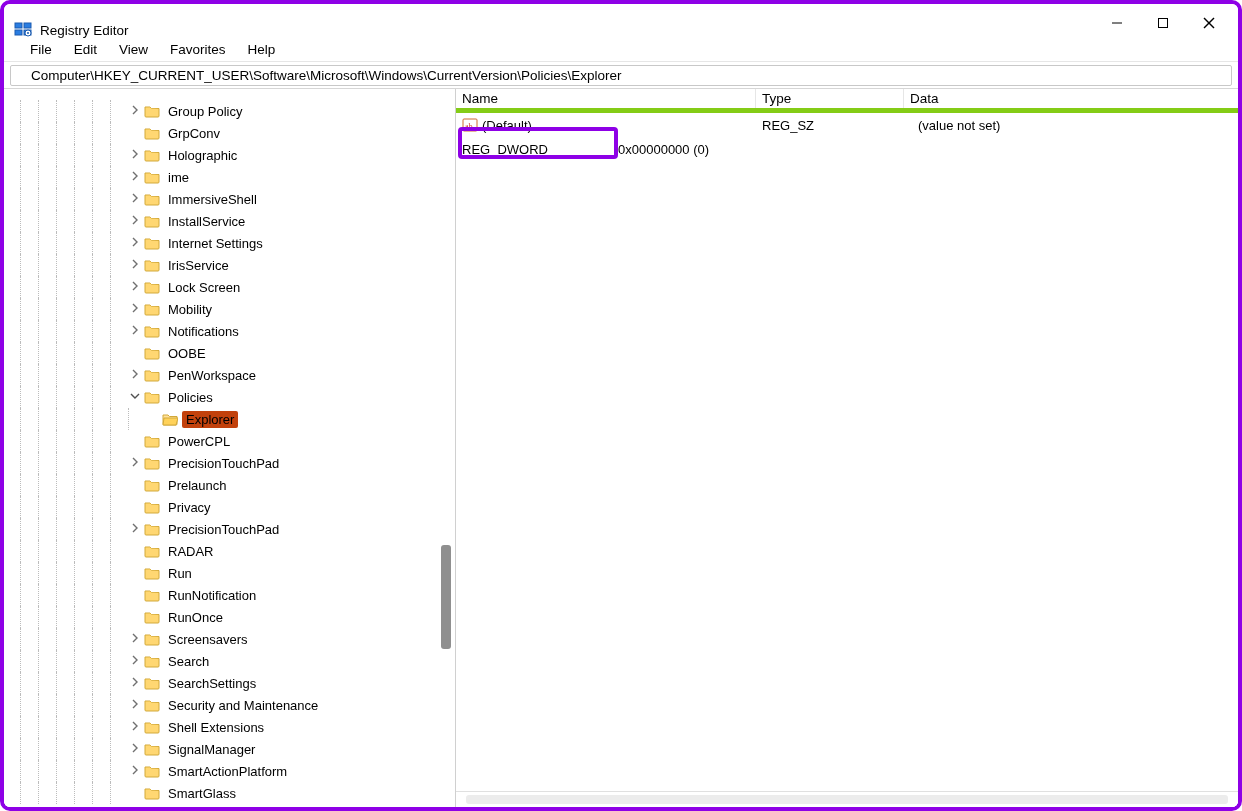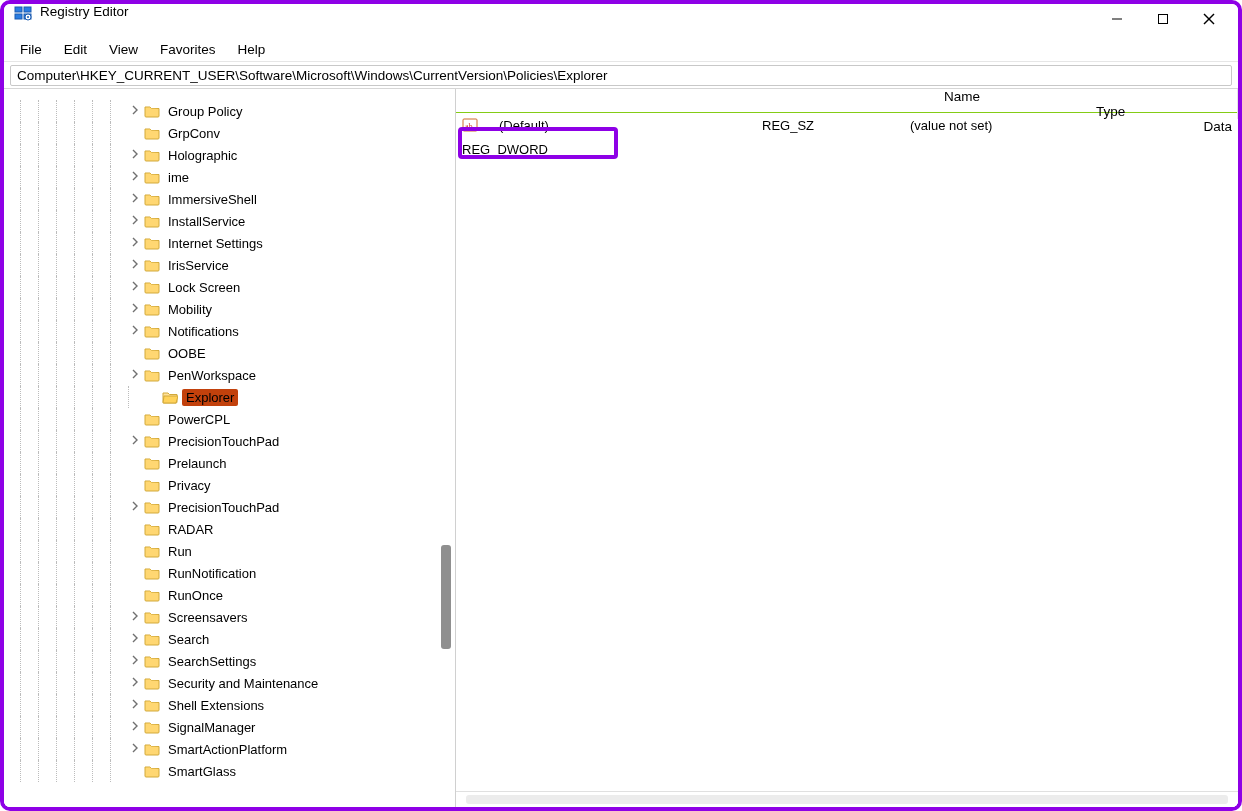--- a/index.html
+++ b/index.html
@@ -27,21 +27,21 @@
     border-radius: 6px;
     background: #fff;
     flex: 1;
     display: flex;
     flex-direction: column;
     overflow: hidden;
   }
   
   .titlebar {
     display: flex;
-    align-items: flex-start;
+    align-items: flex-end;
     height: 34px;
     padding: 0 6px;
     font-size: 13.5px;
     color: #000;
   }
   .titlebar .app-icon {
     width: 18px; height: 18px;
     margin: 0 8px 0 4px;
   }
   .titlebar .title { flex: 1; }
@@ -51,39 +51,39 @@
     align-items: center;
     justify-content: center;
     color: #000;
   }
   .winbtn svg { display: block; }
   
   .menubar {
     display: flex;
     height: 24px;
     align-items: center;
-    padding: 0 6px;
+    padding: 0 16px;
     border-bottom: 1px solid #e6e6e6;
     gap: 2px;
   }
   .menuitem {
     padding: 2px 10px;
     color: #000;
     font-size: 13.5px;
   }
   
   .addressbar-wrap {
     border-bottom: 1px solid #d6d6d6;
     padding: 3px 6px 2px 6px;
   }
   .addressbar {
     width: 100%;
     border: 1px solid #c8c8c8;
     border-radius: 2px;
-    padding: 2px 6px;
+    padding: 2px 20px;
     font-size: 13.5px;
     color: #000;
     background: #fff;
   }
   
   .main {
     display: flex;
     flex: 1;
     overflow: hidden;
     background: #fff;
@@ -135,45 +135,44 @@
   .list-pane {
     flex: 1;
     position: relative;
     display: flex;
     flex-direction: column;
   }
   .list-header {
     display: flex;
     height: 24px;
     align-items: flex-end;
-    border-bottom: 1px solid #84cc16;
-    flex-direction: column;
+    border-bottom: 5px solid #84cc16;
   }
   .colh {
     padding: 0 6px;
     color: #000;
     font-size: 13.5px;
     border-right: 1px solid #e6e6e6;
     height: 100%;
     display: flex;
     align-items: center;
   }
   .col-name { width: 300px; }
   .col-type { width: 148px; }
   .col-data { flex: 1; border-right: none; }
   .list-rows { flex: 1; overflow: auto; }
   .list-row {
     display: flex;
     height: 24px;
     align-items: center;
   }
   .cell { padding: 0 6px; display: flex; align-items: center; }
-  .cell-name { width: 300px; gap: 21px; }
+  .cell-name { width: 300px; gap: 4px; }
   .cell-type { width: 148px; }
-  .cell-data { flex: 1; }
+  .cell-data { flex: 1; margin-left: 8px; }
   .val-icon { width: 16px; height: 16px; flex: 0 0 16px; }
   .name-editbox {
     margin-left: 1px;
     border: 1px solid #111;
     background: #fff;
     padding: 1px 4px;
     font-size: 13.5px;
     font-family: inherit;
     min-width: 118px;
     outline: none;
@@ -470,20 +469,36 @@
                 </svg></span>
               <span class="node-label">PenWorkspace</span>
             </div>
             <div class="tree-row">
               <span class="indent-line"></span>
               <span class="indent-line"></span>
               <span class="indent-line"></span>
               <span class="indent-line"></span>
               <span class="indent-line"></span>
               <span class="indent-line"></span>
+              <span class="disclosure"><svg width="10" height="10" viewBox="0 0 10 10">
+                  <path d="M1 3 L5 7 L9 3" fill="none" stroke="#505050" stroke-width="1.4"></path>
+                </svg></span>
+              <span class="folder-icon"><svg viewBox="0 0 16 14">
+                  <path d="M1 3 h5 l1.5 1.5 H15 V12 a1 1 0 0 1 -1 1 H2 a1 1 0 0 1 -1 -1 Z" fill="#ffd772" stroke="#d2a93a"></path>
+                  <path d="M1 3 h5 l1.5 1.5 H15" fill="#f0c65a"></path>
+                </svg></span>
+              <span class="node-label">Policies</span>
+            </div>
+            <div class="tree-row">
+              <span class="indent-line"></span>
+              <span class="indent-line"></span>
+              <span class="indent-line"></span>
+              <span class="indent-line"></span>
+              <span class="indent-line"></span>
+              <span class="indent-line"></span>
               <span class="indent-line"></span>
               <span class="disclosure empty"> </span>
               <span class="folder-icon"><svg viewBox="0 0 16 14">
                   <path d="M1 3 h5 l1.5 1.5 H15 V12 a1 1 0 0 1 -1 1 H2 a1 1 0 0 1 -1 -1 Z" fill="#ffe19b" stroke="#d2a93a"></path>
                   <path d="M2 6 H16 L14 13 H1 Z" fill="#ffd25a" stroke="#d2a93a"></path>
                 </svg></span>
               <span class="node-label node-selected">Explorer</span>
             </div>
             <div class="tree-row">
               <span class="indent-line"></span>
@@ -760,20 +775,21 @@
                     <rect x="1" y="2" width="14" height="12" rx="1" fill="#fff" stroke="#cf6b2f"></rect>
                     <text x="3" y="12" font-size="8" fill="#cf3a2f" font-family="Segoe UI">ab</text>
                   </svg></span>
                 <span>(Default)</span>
               </div>
               <div class="cell cell-type">REG_SZ</div>
               <div class="cell cell-data">(value not set)</div>
             </div>
             <div class="list-row">
               <div class="cell cell-type">REG_DWORD</div>
+              <div class="cell cell-data">0x00000000 (0)</div>
             </div>
           </div>
         <div class="bottom-scrollbar">
           <div class="bottom-thumb"></div>
         </div>
 
         <div class="highlight-box" style="left:2px; top:38px; width:160px; height:32px;"></div>
       </div>
     </div>
 

